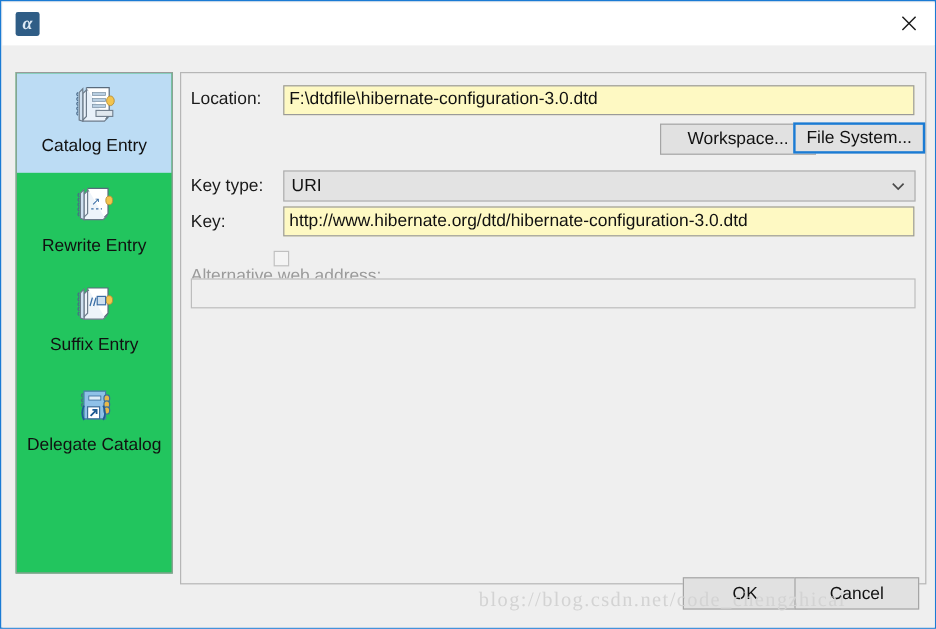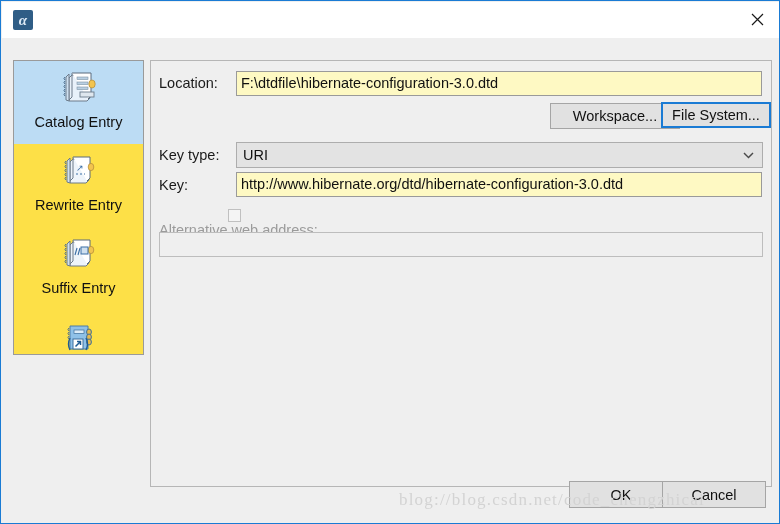--- a/index.html
+++ b/index.html
@@ -78,22 +78,22 @@
     width: 778px;
     height: 486px;
     background: #efefef;
   }
 
   
   #sidebar {
     position: absolute;
     left: 11px; top: 22px;
     width: 131px;
-    height: 295px;
-    background: #fde047;
+    height: 418px;
+    background: #22c55e;
     border: 1px solid #9a9a9a;
     box-sizing: border-box;
     overflow: hidden;
     text-align: center;
   }
   .side-item {
     width: 100%;
     height: 83px;
     box-sizing: border-box;
     display: flex;
@@ -347,20 +347,21 @@
             <path d="M19.5 30.5 L24.5 25.5 M21 25.5 L24.5 25.5 L24.5 29" stroke="#1f5b93" stroke-width="1.5" fill="none"></path>
             <path d="M14 22 q-3 6 0 12" stroke="#1f5b93" stroke-width="1.4" fill="none"></path>
             <path d="M30 22 q3 6 0 12" stroke="#1f5b93" stroke-width="1.4" fill="none"></path>
             <g stroke="#4a6a8a" stroke-width="1" fill="none">
               <path d="M13 12 q-2 1.5 0 3"></path>
                 <path d="M13 16 q-2 1.5 0 3"></path>
               <path d="M13 20 q-2 1.5 0 3"></path>
             </g>
           </svg>
         </span>
+        <span class="lbl">Delegate Catalog</span>
       </div>
     </div>
 
     <div id="panel">
 
       <div class="row" style="left:8px; top:14px;">
         <span class="flabel">Location:</span>
       </div>
       <div class="textinput" style="position:absolute; left:85px; top:10px; width:526px;" title="">F:\dtdfile\hibernate-configuration-3.0.dtd</div>
 

